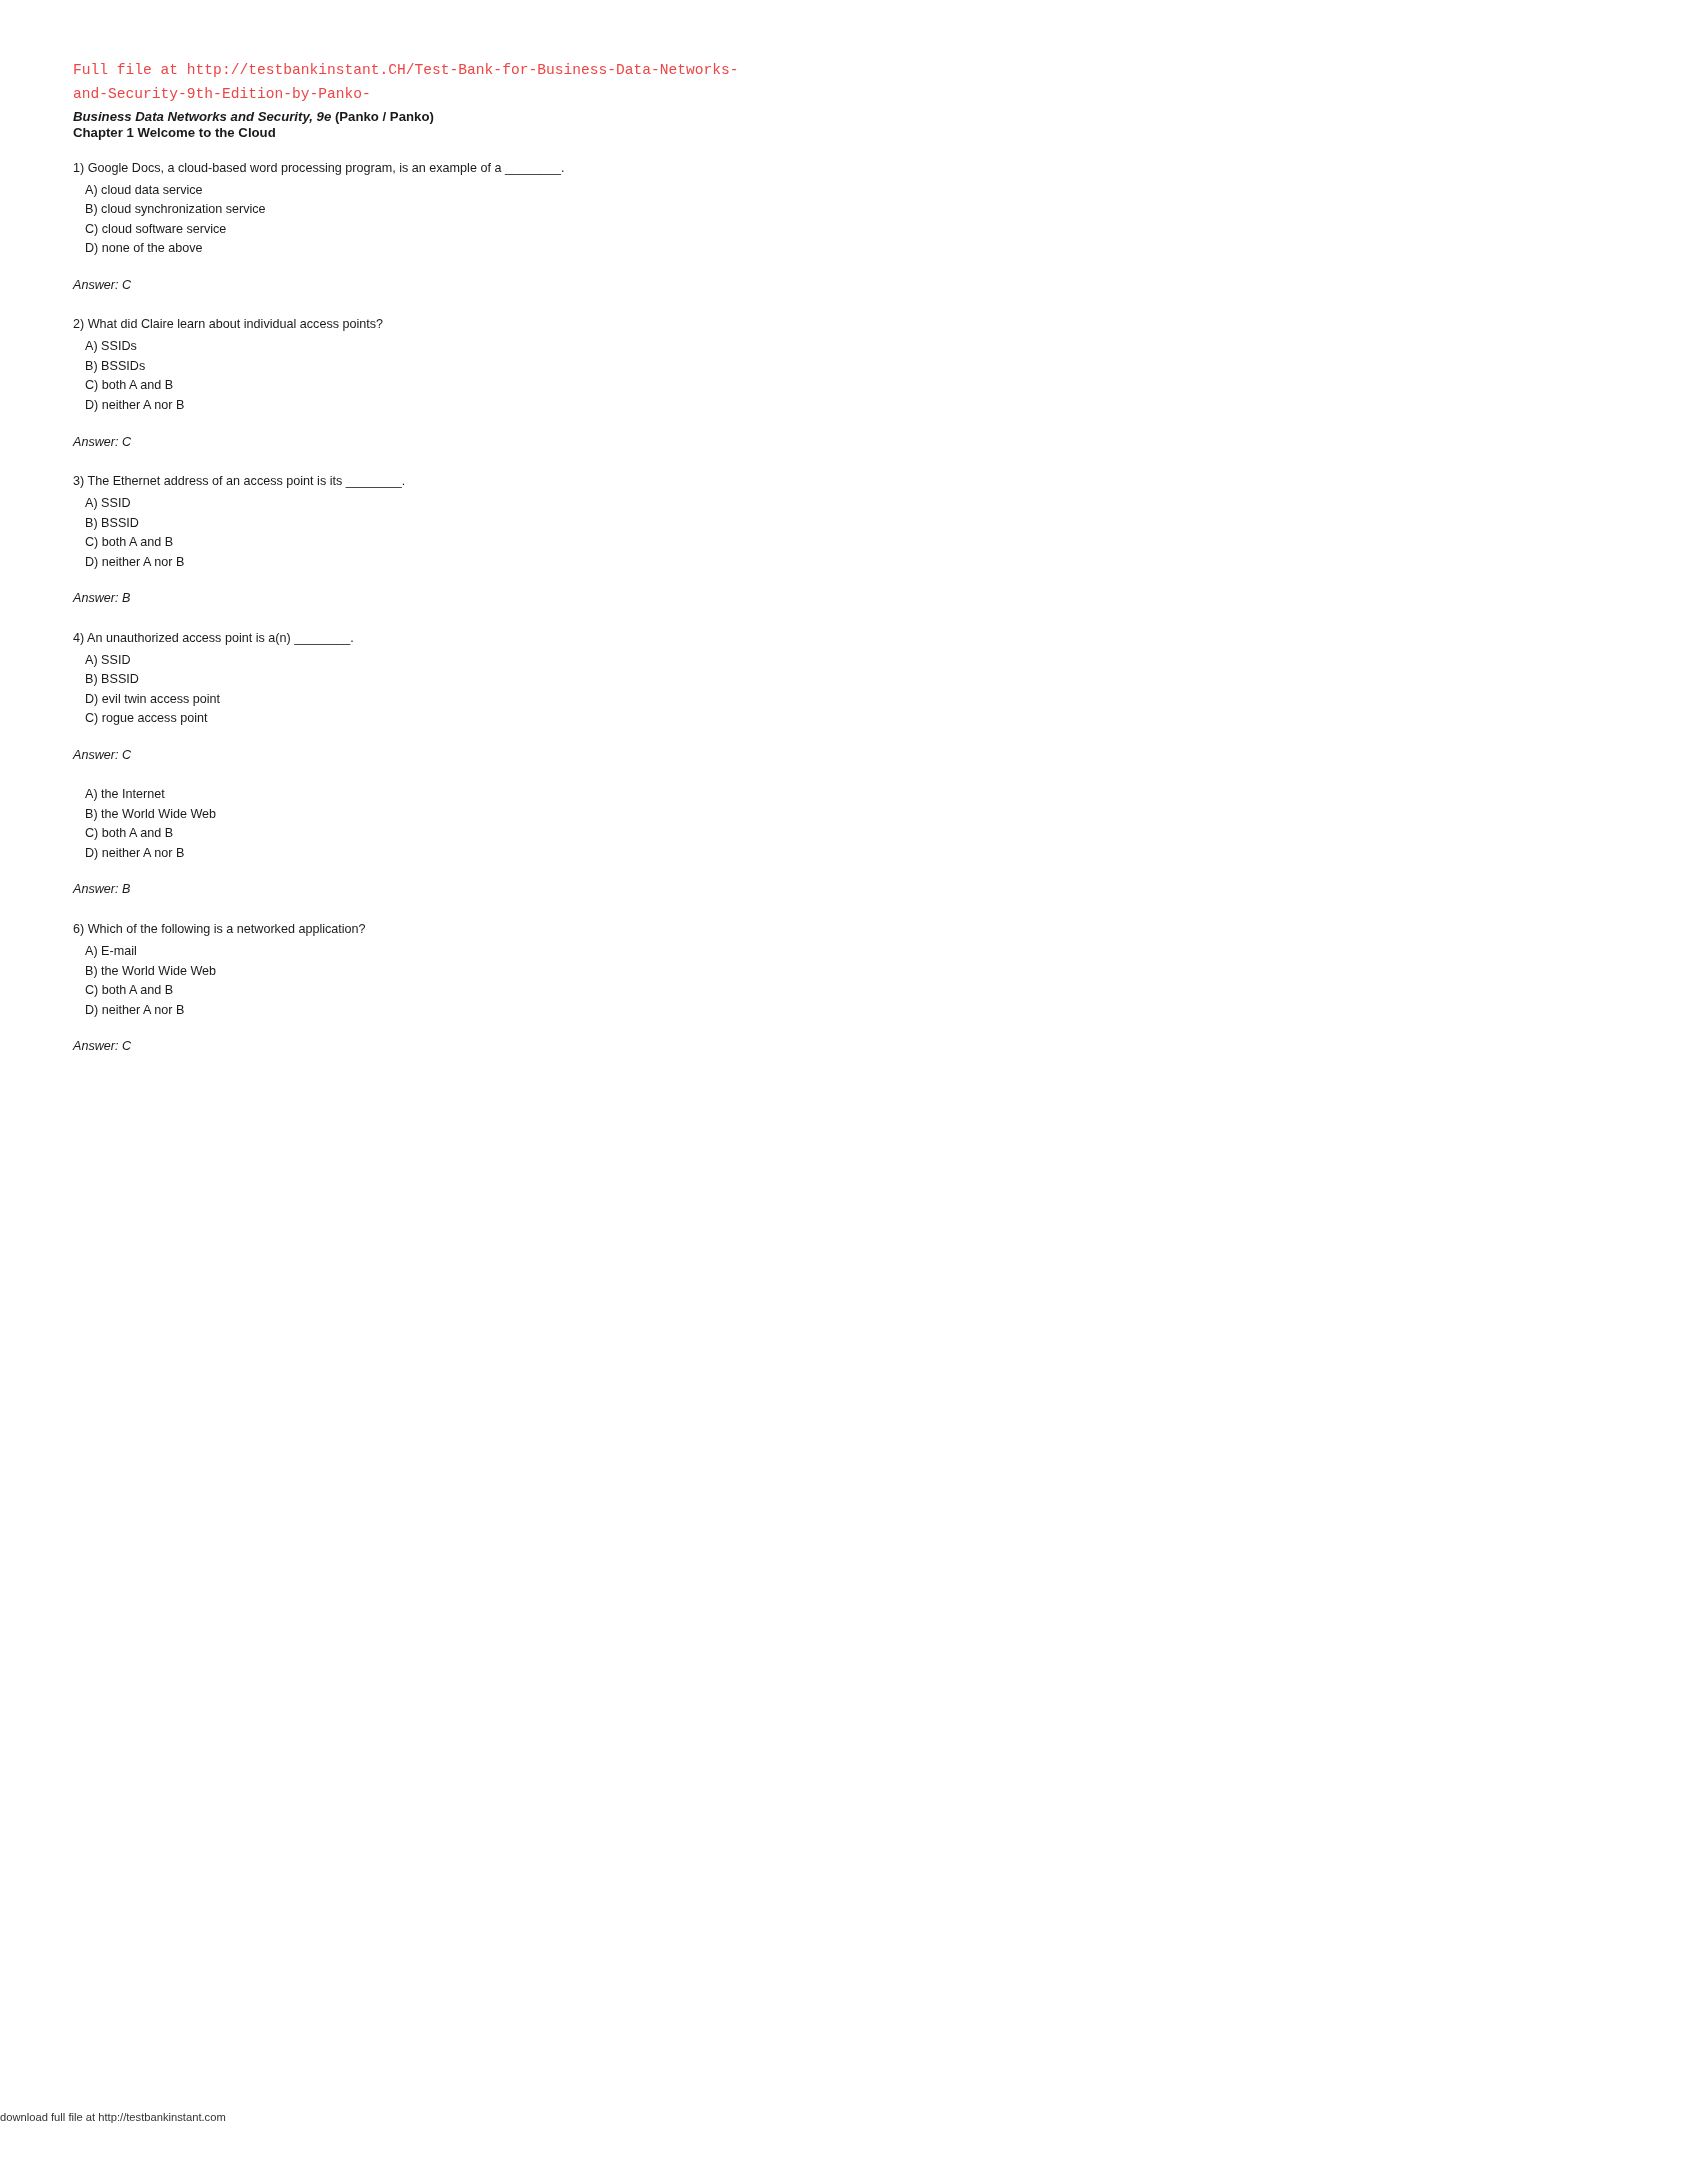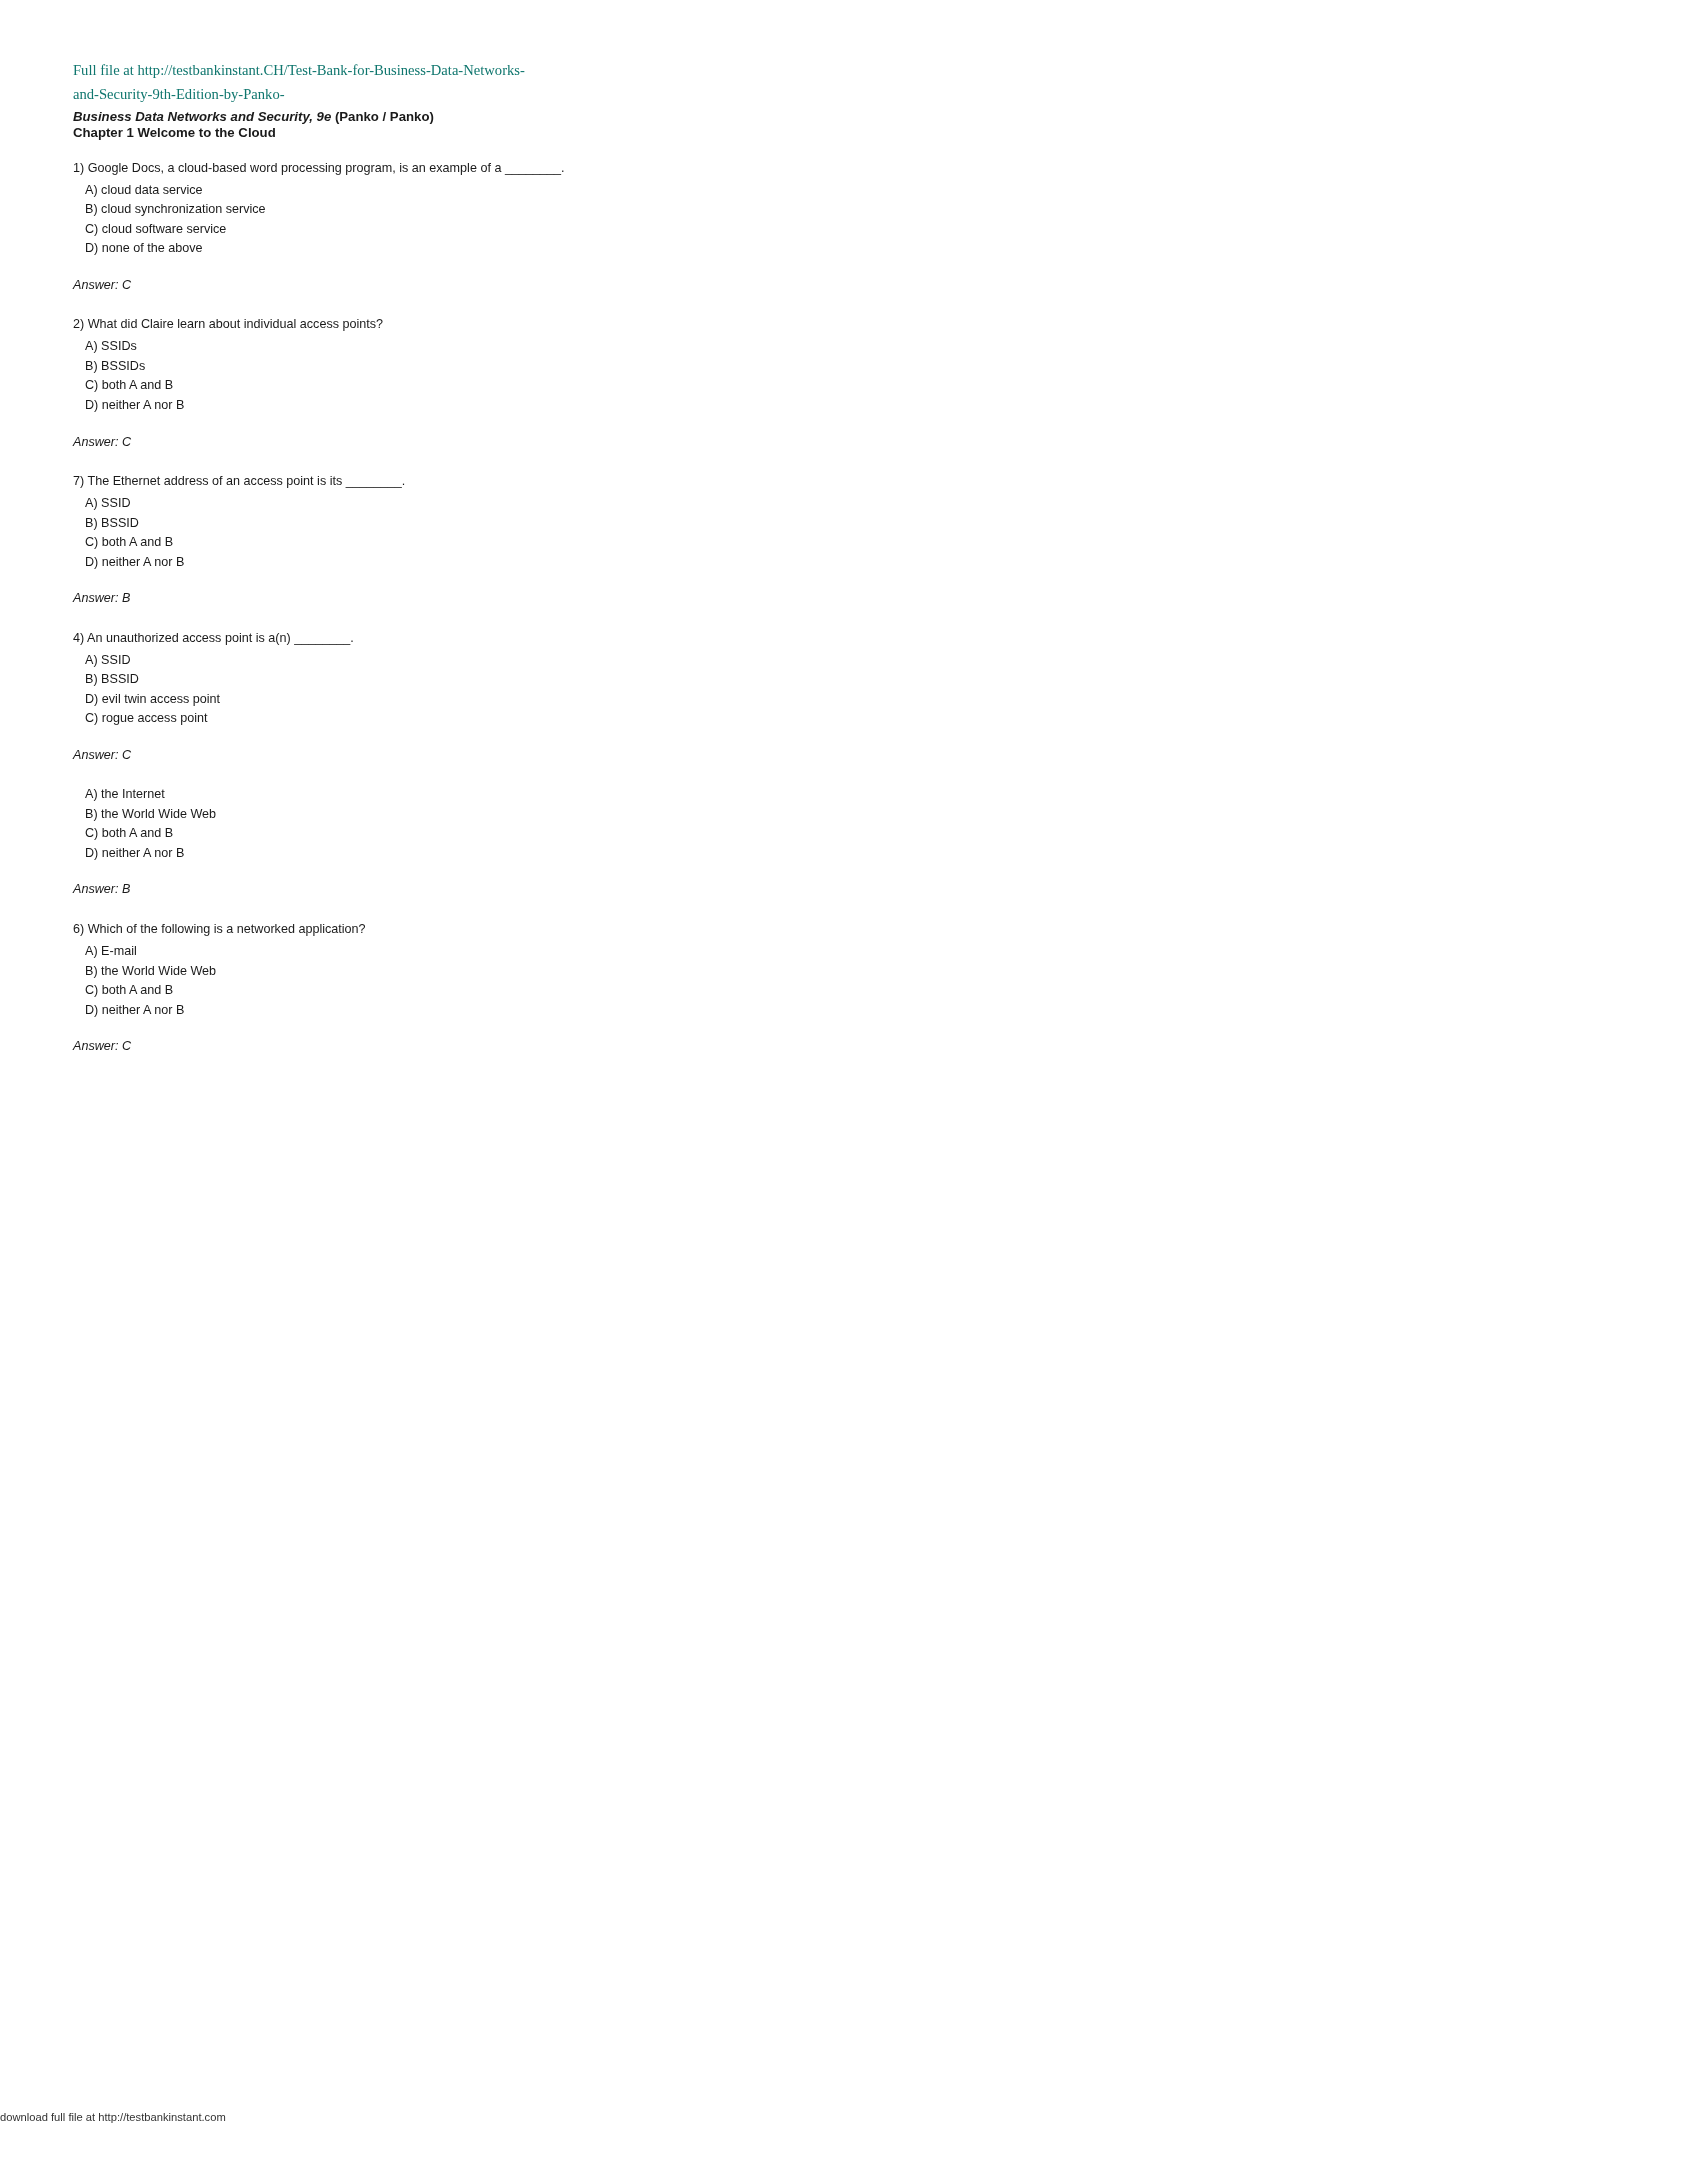--- a/index.html
+++ b/index.html
@@ -12,23 +12,23 @@
       background: #ffffff;
       font-family: Georgia, 'Times New Roman', serif;
       font-size: 10.3px;
       color: #1a1a1a;
       width: 1687px;
       min-height: 2183px;
       padding: 60px 73px 60px 73px;
     }
 
     .header-url {
-      font-family: Liberation Serif, serif;
+      font-family: Liberation Mono, monospace;
       font-size: 14.6px;
-      color: #0f766e;
+      color: #ef4444;
       line-height: 1.4;
       margin-bottom: 4px;
     }
 
     .book-title {
       font-family: Arial, Helvetica, sans-serif;
       font-size: 13.2px;
       font-style: italic;
       font-weight: bold;
       margin-bottom: 1.3px;
@@ -98,21 +98,21 @@
     </div>
     <div class="question-block">
       <div class="question-text">2) What did Claire learn about individual access points?</div>
       <div class="option">A) SSIDs</div>
       <div class="option">B) BSSIDs</div>
       <div class="option">C) both A and B</div>
       <div class="option">D) neither A nor B</div>
       <div class="answer">Answer:  C</div>
     </div>
     <div class="question-block">
-      <div class="question-text">7) The Ethernet address of an access point is its ________.</div>
+      <div class="question-text">3) The Ethernet address of an access point is its ________.</div>
       <div class="option">A) SSID</div>
       <div class="option">B) BSSID</div>
       <div class="option">C) both A and B</div>
       <div class="option">D) neither A nor B</div>
       <div class="answer">Answer:  B</div>
     </div>
     <div class="question-block">
       <div class="question-text">4) An unauthorized access point is a(n) ________.</div>
       <div class="option">A) SSID</div>
       <div class="option">B) BSSID</div>

